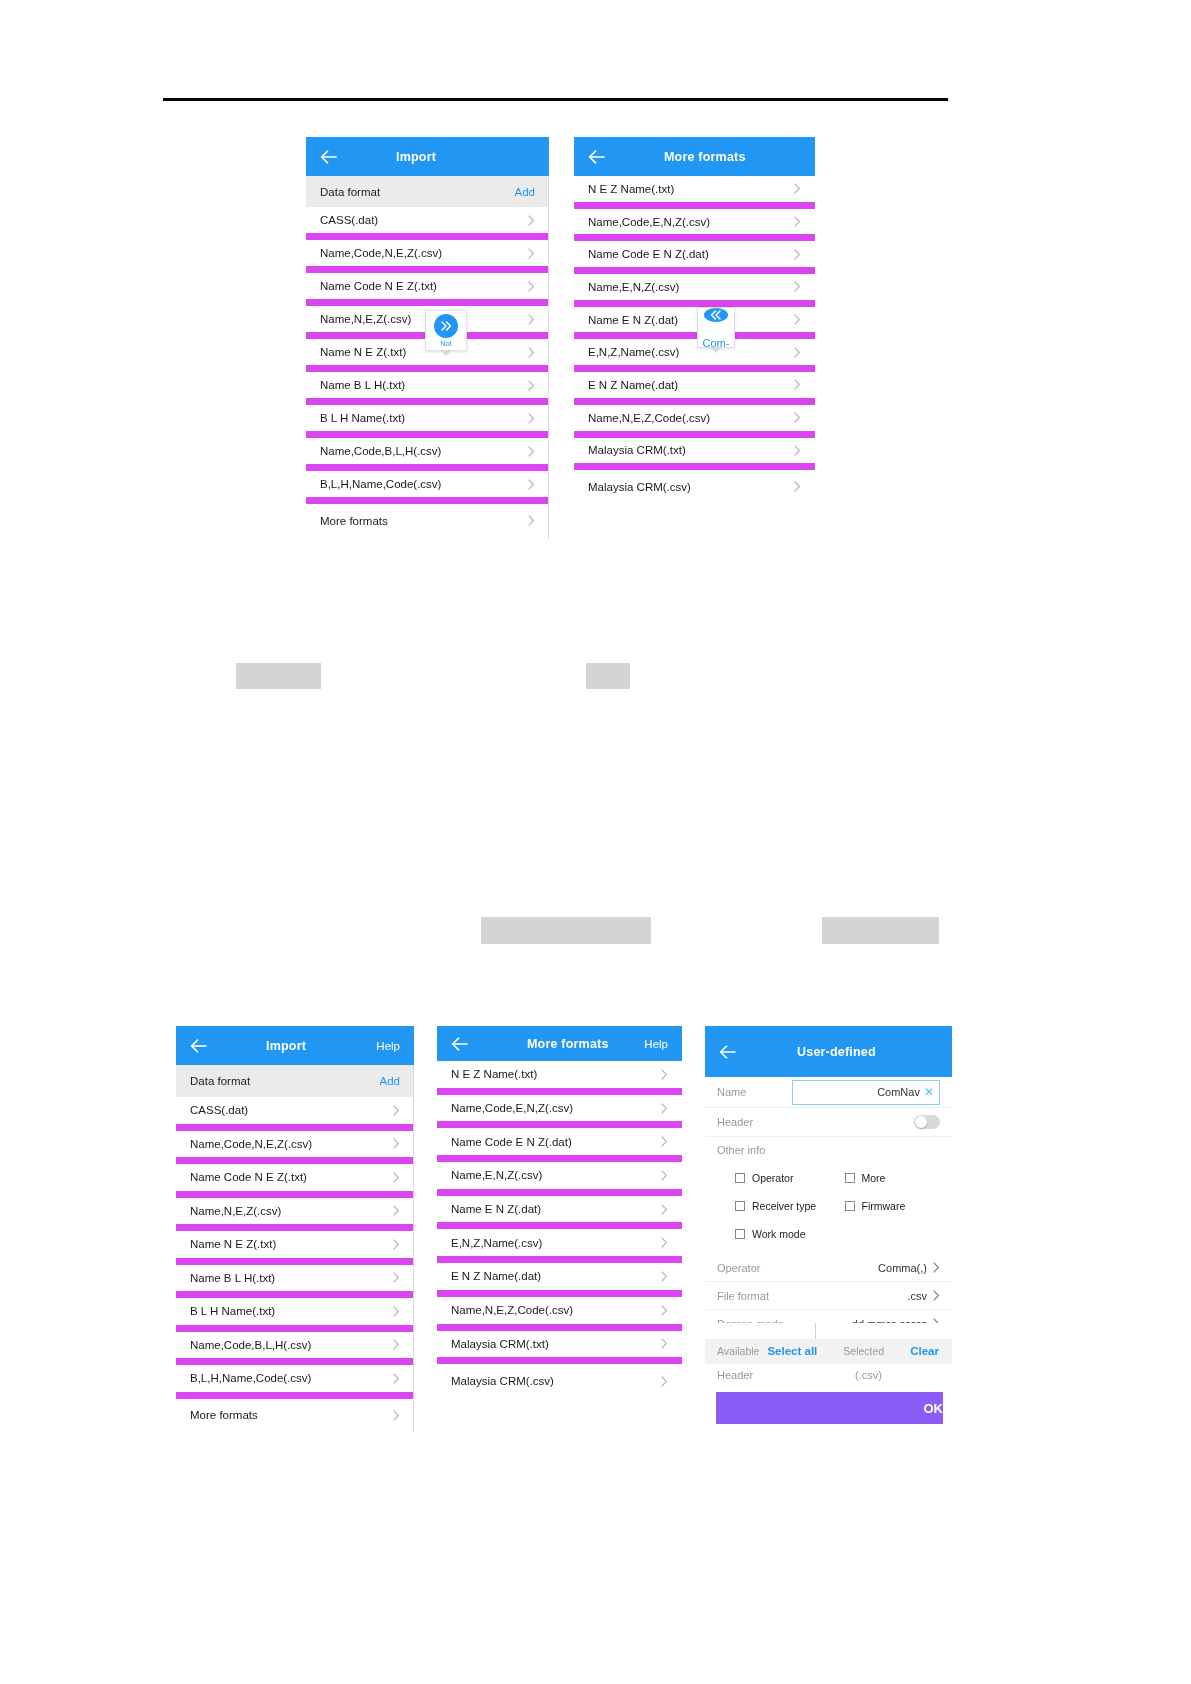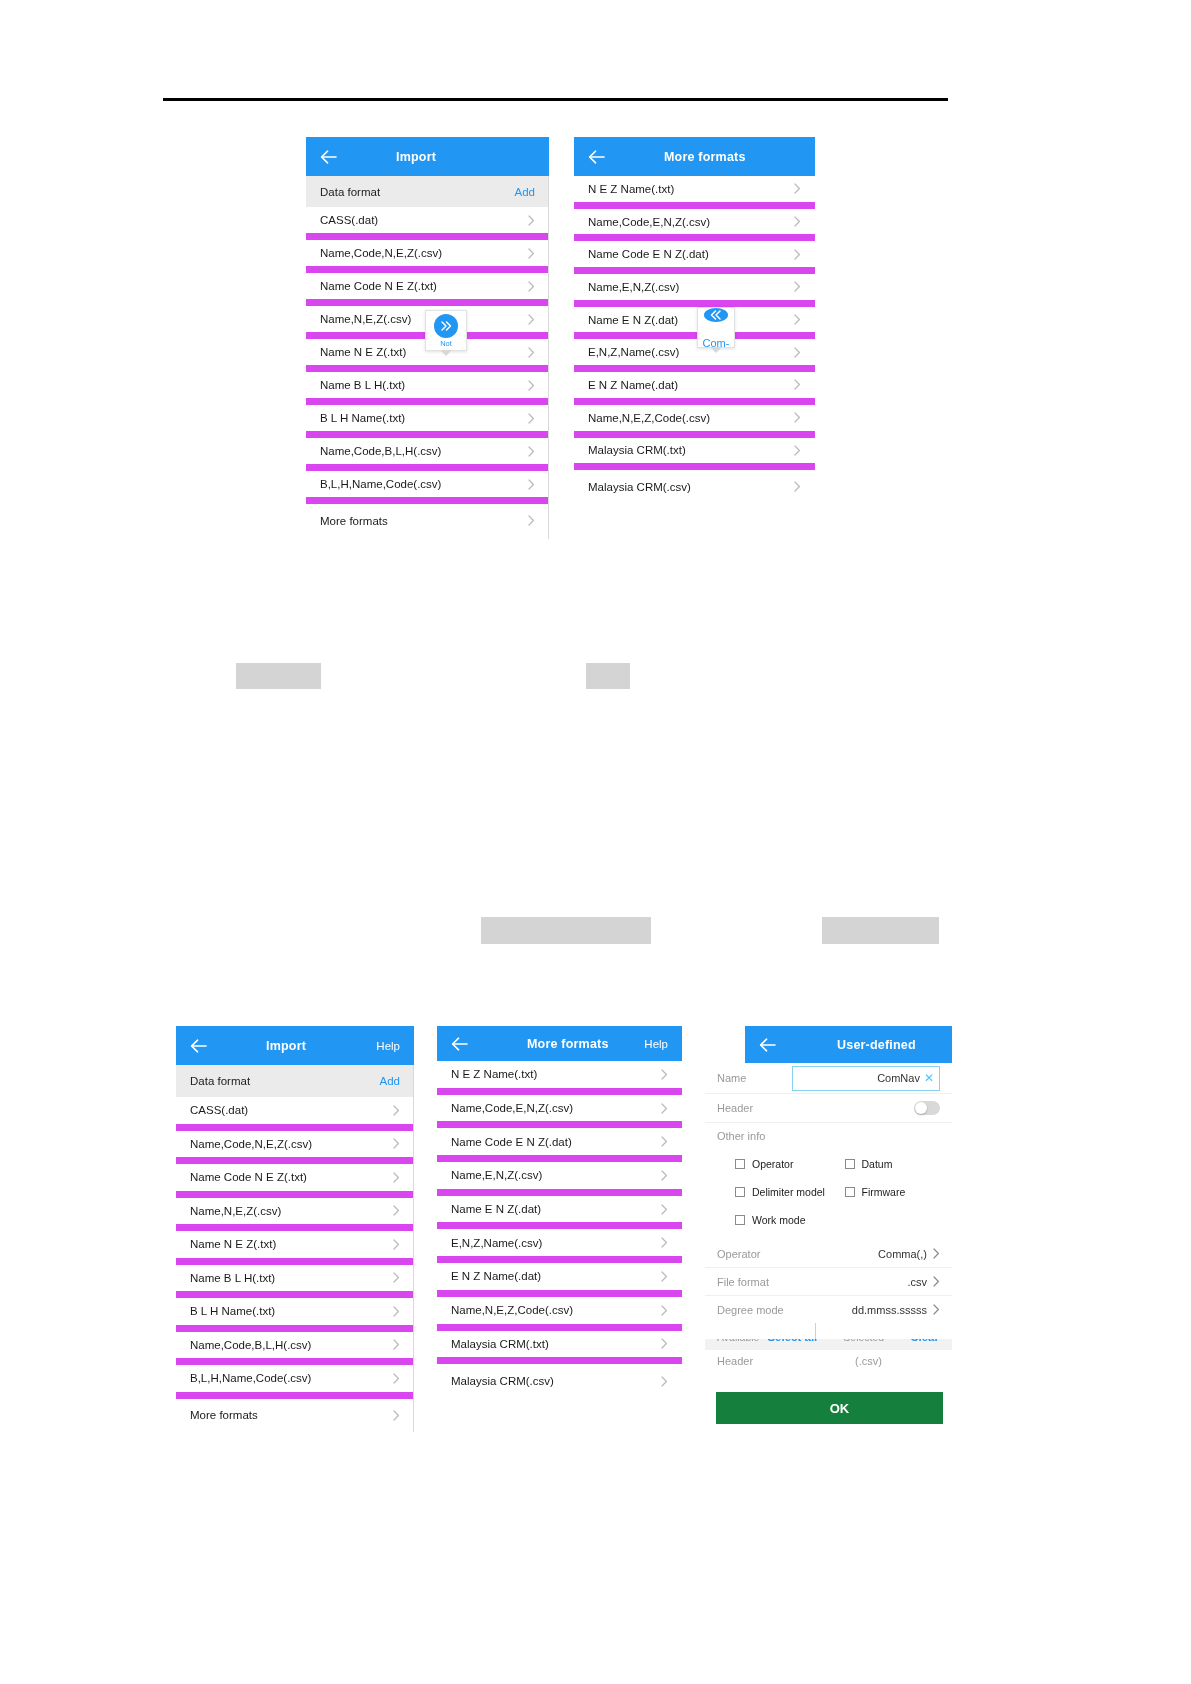--- a/index.html
+++ b/index.html
@@ -92,22 +92,22 @@
   .cb-box{
     width:10px;height:10px;border:1px solid #8a8a8a;background:#fff;flex:none;
     box-sizing:border-box;
   }
   .sel-bar{
     background:#f2f2f2;display:flex;align-items:center;box-sizing:border-box;
   }
   .sel-muted{color:#9a9a9a;}
   .sel-link{color:#2196f3;font-weight:bold;}
   .ok-btn{
-    background:#15803d;color:#fff;text-align:center;font-weight:bold;
-    display:flex;align-items:center;justify-content:center;box-sizing:border-box;padding-left:20px;
+    background:#8b5cf6;color:#fff;text-align:center;font-weight:bold;
+    display:flex;align-items:center;justify-content:flex-end;box-sizing:border-box;padding-left:20px;
   }
   .preview-row{display:flex;align-items:center;justify-content:space-between;box-sizing:border-box;}
   .divider-v{position:absolute;background:#d9d9d9;}
 </style>
 </head>
 <body>
 
 <div class="abs top-rule"></div>
 
 <div class="abs panel" style="left:306px;top:137px;width:243px;height:402px;">
@@ -526,21 +526,21 @@
           <svg width="7" height="11" viewBox="0 0 7 11">
             <path d="M1 1l4.4 4.5L1 10" fill="none" stroke="#b9b9b9" stroke-width="1.2" stroke-linecap="round" stroke-linejoin="round"></path>
           </svg>
         </span>
     </div>
   </div>
 </div>
 
 <div class="abs panel" style="left:705px;top:1026px;width:247px;height:400px;">
 
-  <div class="panel-header" style="height:37px;padding:0 14px;font-size:12.5px;margin-left:40px;">
+  <div class="panel-header" style="height:51px;padding:0 14px;font-size:12.5px;">
     <span class="back-arrow">
       <svg viewBox="0 0 18 14">
           <path d="M7.6 1.2 1.6 7l6 5.8" fill="none" stroke="#fff" stroke-width="1.6" stroke-linecap="round" stroke-linejoin="round"></path>
           <line x1="1.8" y1="7" x2="16" y2="7" stroke="#fff" stroke-width="1.6" stroke-linecap="round"></line>
         </svg>
     </span>
     <span class="panel-title" style="margin-left:24px;">User-defined</span>
   </div>
 
   <div class="form-row" style="height:31px;padding:0 12px;font-size:11px;">
@@ -560,25 +560,25 @@
     <span class="form-label">Other info</span>
   </div>
 
   <div class="cb-grid" style="padding:2px 12px 6px 12px;font-size:10.5px;">
     <div class="cb" style="width:50%;height:28px;padding-left:18px;box-sizing:border-box;">
       <span class="cb-box"></span>
       <span>Operator</span>
     </div>
     <div class="cb" style="width:50%;height:28px;padding-left:16px;box-sizing:border-box;">
       <span class="cb-box"></span>
-      <span>Datum</span>
+      <span>More</span>
     </div>
     <div class="cb" style="width:50%;height:28px;padding-left:18px;box-sizing:border-box;">
       <span class="cb-box"></span>
-      <span>Delimiter model</span>
+      <span>Receiver type</span>
     </div>
     <div class="cb" style="width:50%;height:28px;padding-left:16px;box-sizing:border-box;">
       <span class="cb-box"></span>
       <span>Firmware</span>
     </div>
     <div class="cb" style="width:50%;height:28px;padding-left:18px;box-sizing:border-box;">
       <span class="cb-box"></span>
       <span>Work mode</span>
     </div>
   </div>

